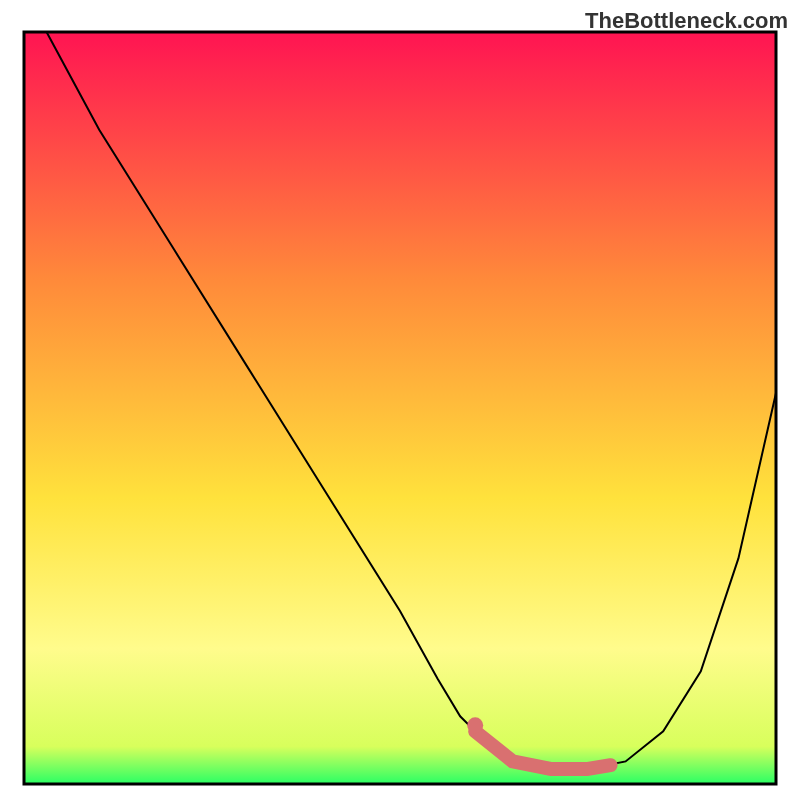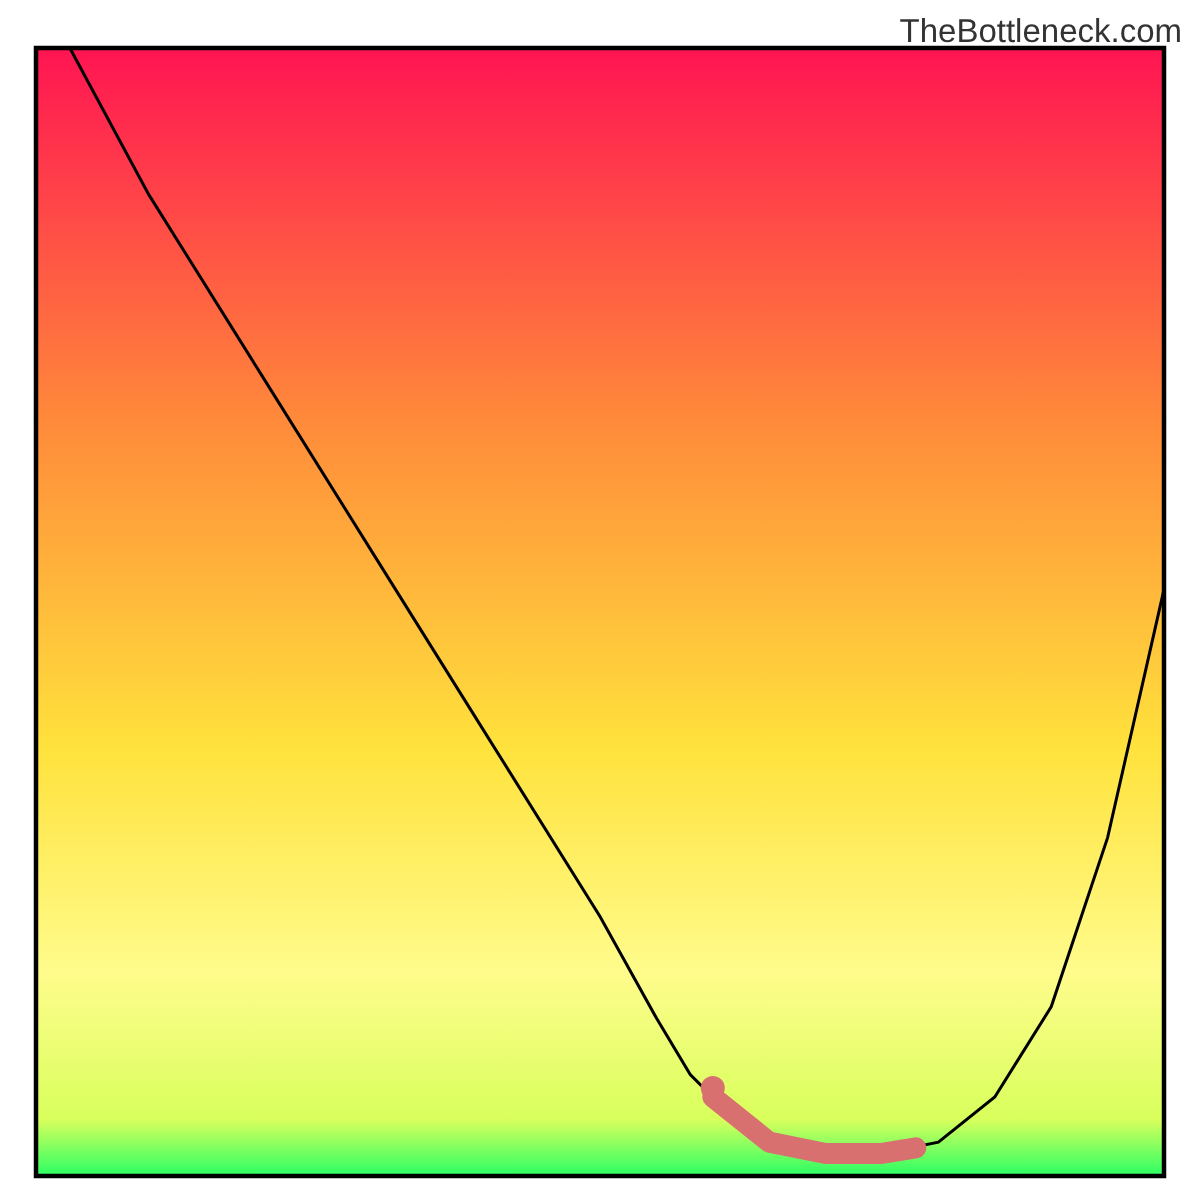--- a/index.html
+++ b/index.html
@@ -14,21 +14,21 @@
   .container {
     width: 800px;
     height: 800px;
     position: relative;
   }
   .watermark {
     position: absolute;
     top: 8px;
     right: 12px;
     font-size: 22px;
-    font-weight: normal;
+    font-weight: bold;
     color: #333333;
     z-index: 10;
   }
   svg {
     display: block;
   }
 </style>
 </head>
 <body>
 

